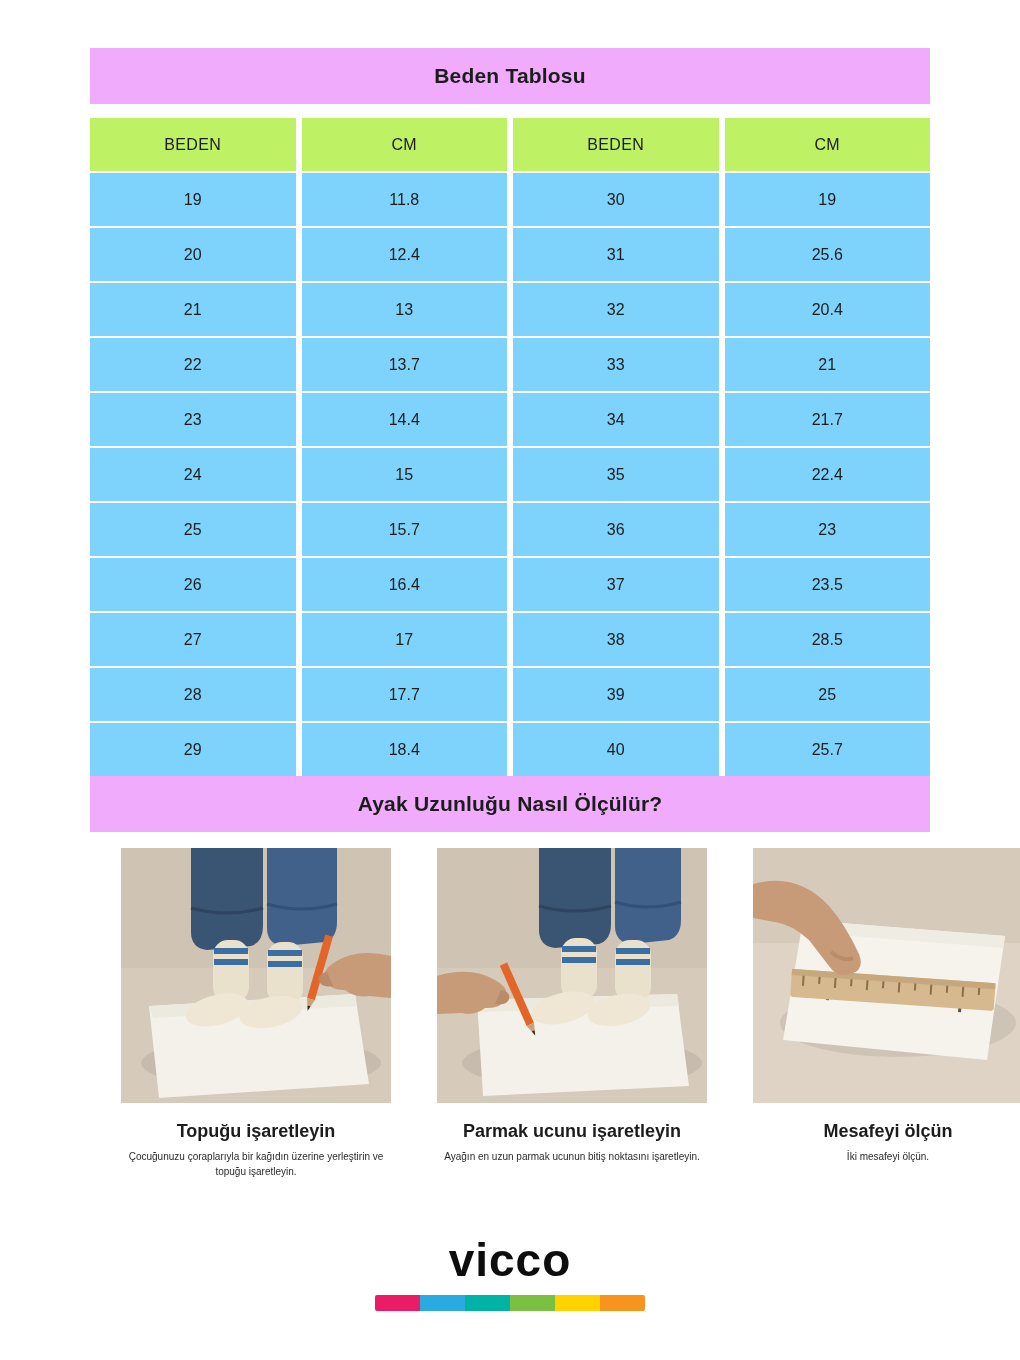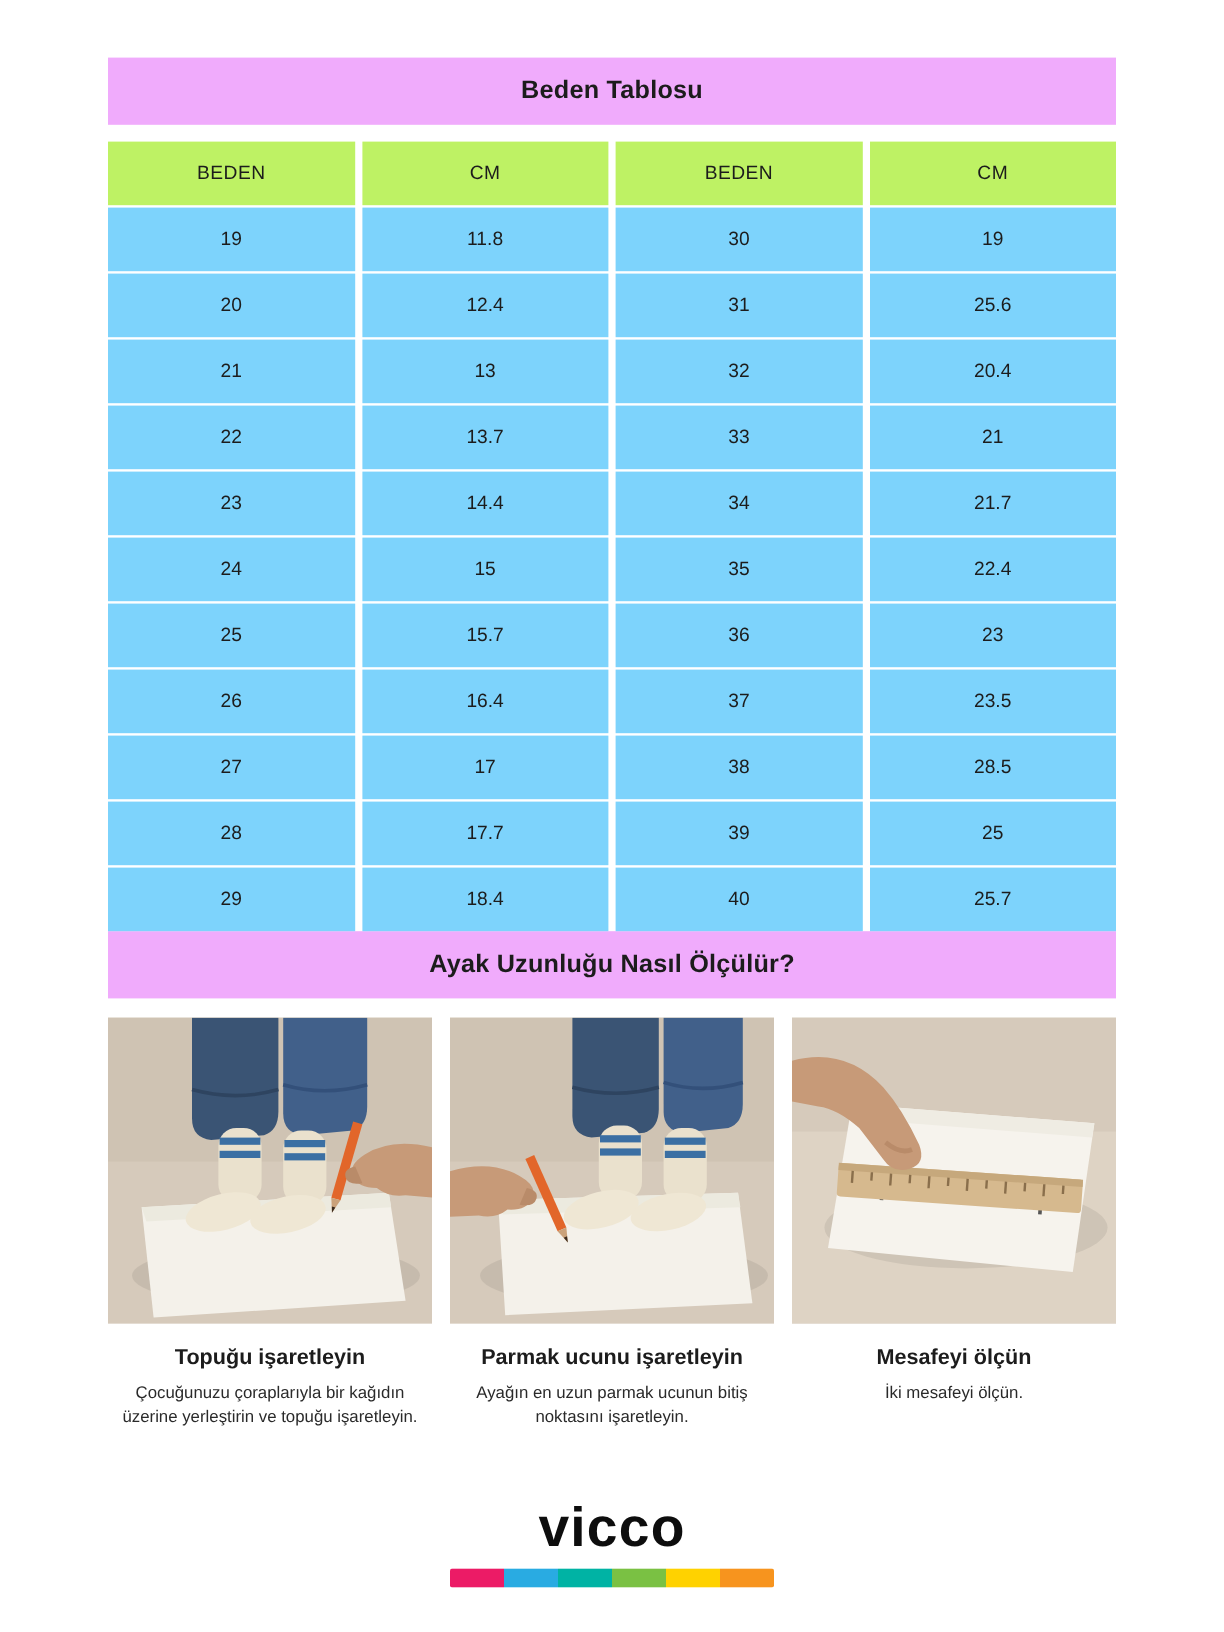--- a/index.html
+++ b/index.html
@@ -42,39 +42,39 @@
   .header-cell { background: #bef264; font-size: 16px; letter-spacing: 0.4px; }
   .body-cell { background: #7dd3fc; }
 
   
   .measure-title { }
   .steps {
     margin-top: 16px;
     display: flex;
     gap: 15px;
   }
-  .step { width: 300px; }
+  .step { width: 300px; margin-left: 31px; }
   .photo {
     width: 270px;
     height: 255px;
     display: block;
     background: #d7cbbc;
     overflow: hidden;
   }
   .photo svg { display: block; width: 270px; height: 255px; }
   .caption {
     margin-top: 18px;
     text-align: center;
     font-weight: 700;
     font-size: 18px;
   }
   .desc {
     margin-top: 8px;
     text-align: center;
-    font-size: 14px;
+    font-size: 10px;
     line-height: 1.45;
     color: #2a2a2a;
     padding: 0 2px;
   }
 
   
   .footer {
     margin-top: 54px;
     display: flex;
     flex-direction: column;

